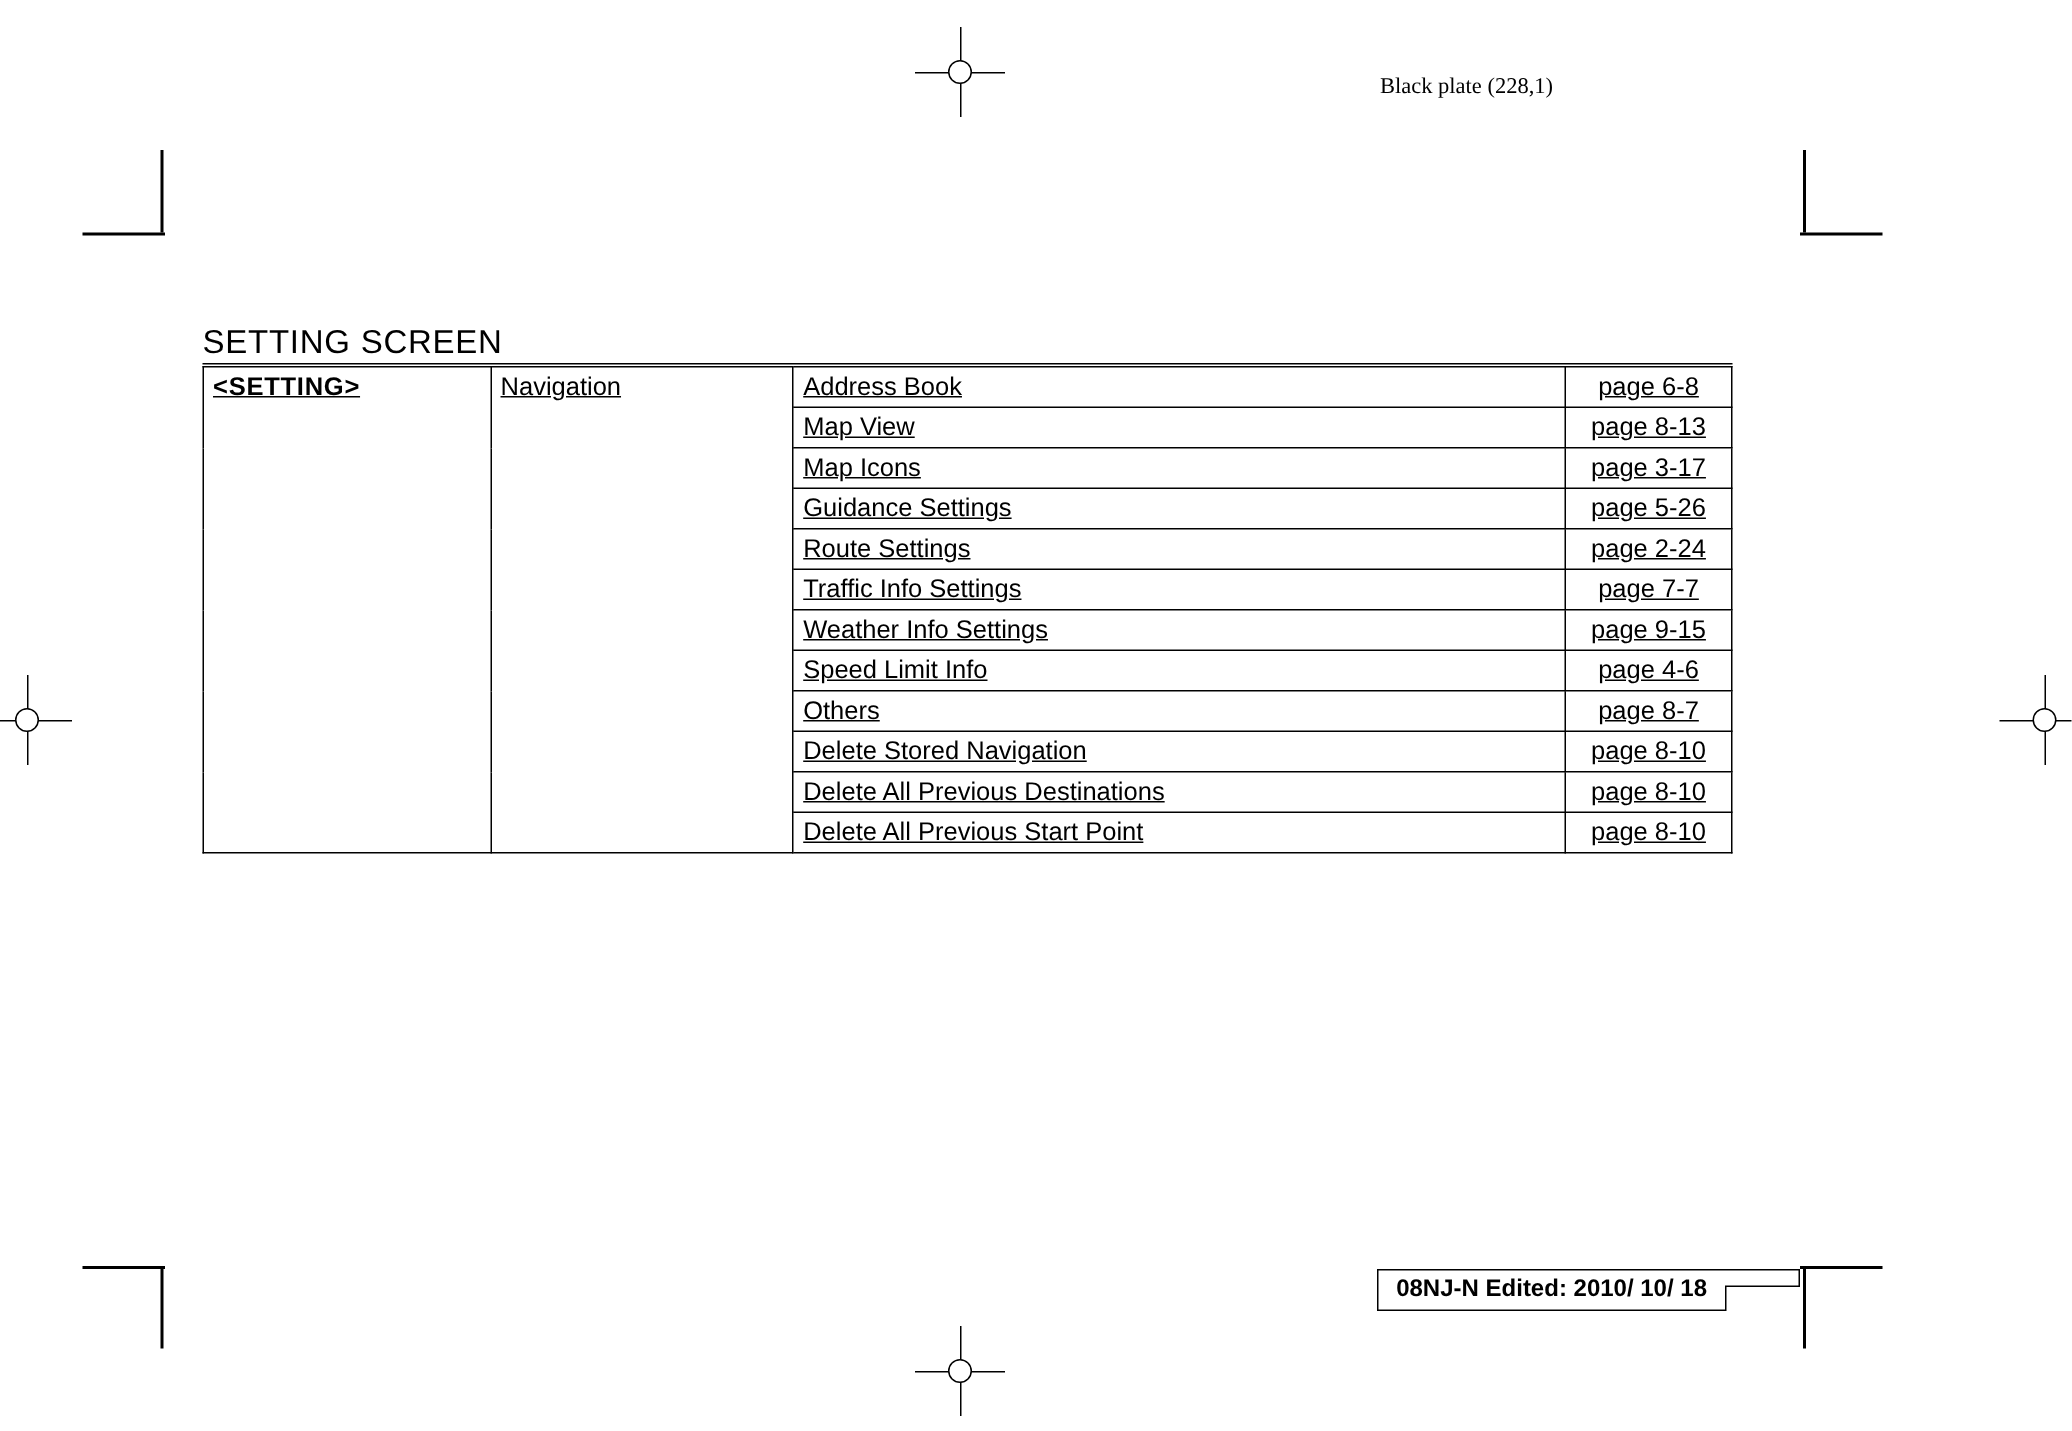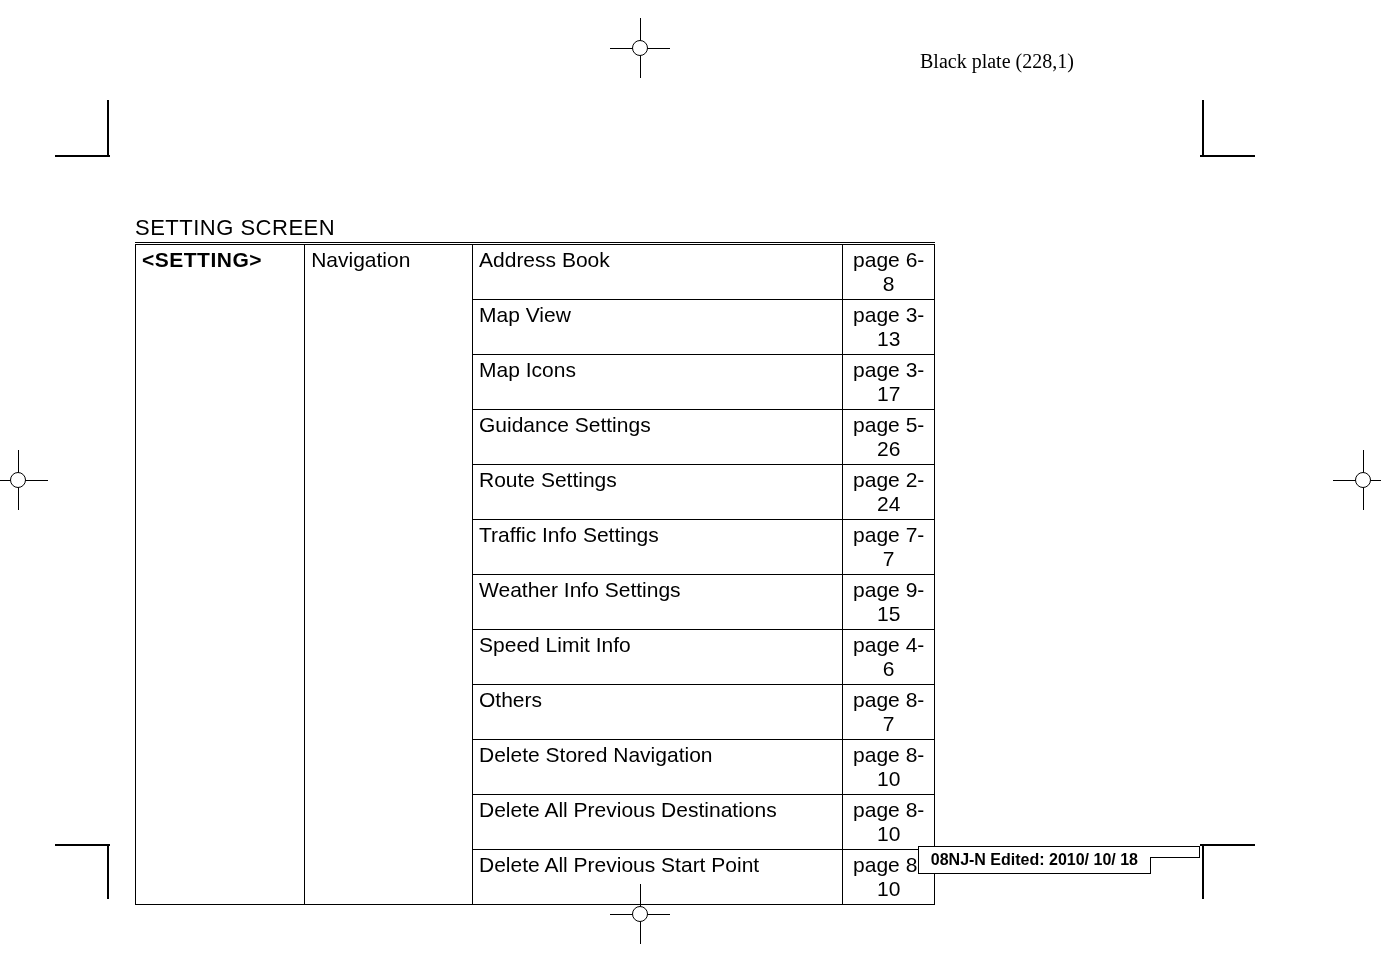--- a/index.html
+++ b/index.html
@@ -18,21 +18,21 @@
   .page {
     position: relative;
     width: 100%;
     height: 100%;
   }
   .header-text {
     position: absolute;
     top: 50px;
     left: 920px;
     font-family: "Times New Roman", Times, serif;
-    font-size: 20px;
+    font-size: 15px;
   }
   .reg-mark-top {
     position: absolute;
     top: 18px;
     left: 610px;
     width: 60px;
     height: 60px;
   }
   .reg-mark-bottom {
     position: absolute;
@@ -88,41 +88,42 @@
   .crop-tr-h { top: 155px; left: 1200px; width: 55px; }
   .crop-bl-v { bottom: 55px; left: 107px; height: 55px; }
   .crop-bl-h { bottom: 108px; left: 55px; width: 55px; }
   .crop-br-v { bottom: 55px; left: 1202px; height: 55px; }
   .crop-br-h { bottom: 108px; left: 1200px; width: 55px; }
 
   .content {
     position: absolute;
     top: 215px;
     left: 135px;
-    width: 800px;
+    width: 1020px;
   }
   .section-title {
     font-size: 22px;
     letter-spacing: 0.5px;
     margin-bottom: 2px;
     border-bottom: 1.5px solid #000;
     display: inline-block;
     padding-bottom: 1px;
     width: 100%;
   }
   table.setting-table {
     border-collapse: collapse;
     width: 100%;
     margin-top: -1px;
   }
   table.setting-table td {
     border: 1.5px solid #000;
     padding: 3px 6px;
-    font-size: 21px;
+    font-size: 17px;
     vertical-align: top;
+    text-decoration: underline;
   }
   td.col1 {
     width: 190px;
     font-weight: bold;
     letter-spacing: 0.5px;
   }
   td.col2 {
     width: 200px;
     margin-left: 26px;
   }
@@ -216,21 +217,21 @@
     <table class="setting-table">
       <tbody>
           <tr>
         <td class="col1" rowspan="12">&lt;SETTING&gt;</td>
         <td class="col2" rowspan="12">Navigation</td>
         <td class="col3">Address Book</td>
         <td class="col4">page 6-8</td>
       </tr>
       <tr>
         <td class="col3">Map View</td>
-        <td class="col4">page 3-13</td>
+        <td class="col4">page 8-13</td>
       </tr>
       <tr>
         <td class="col3">Map Icons</td>
         <td class="col4">page 3-17</td>
       </tr>
       <tr>
         <td class="col3">Guidance Settings</td>
         <td class="col4">page 5-26</td>
       </tr>
       <tr>

